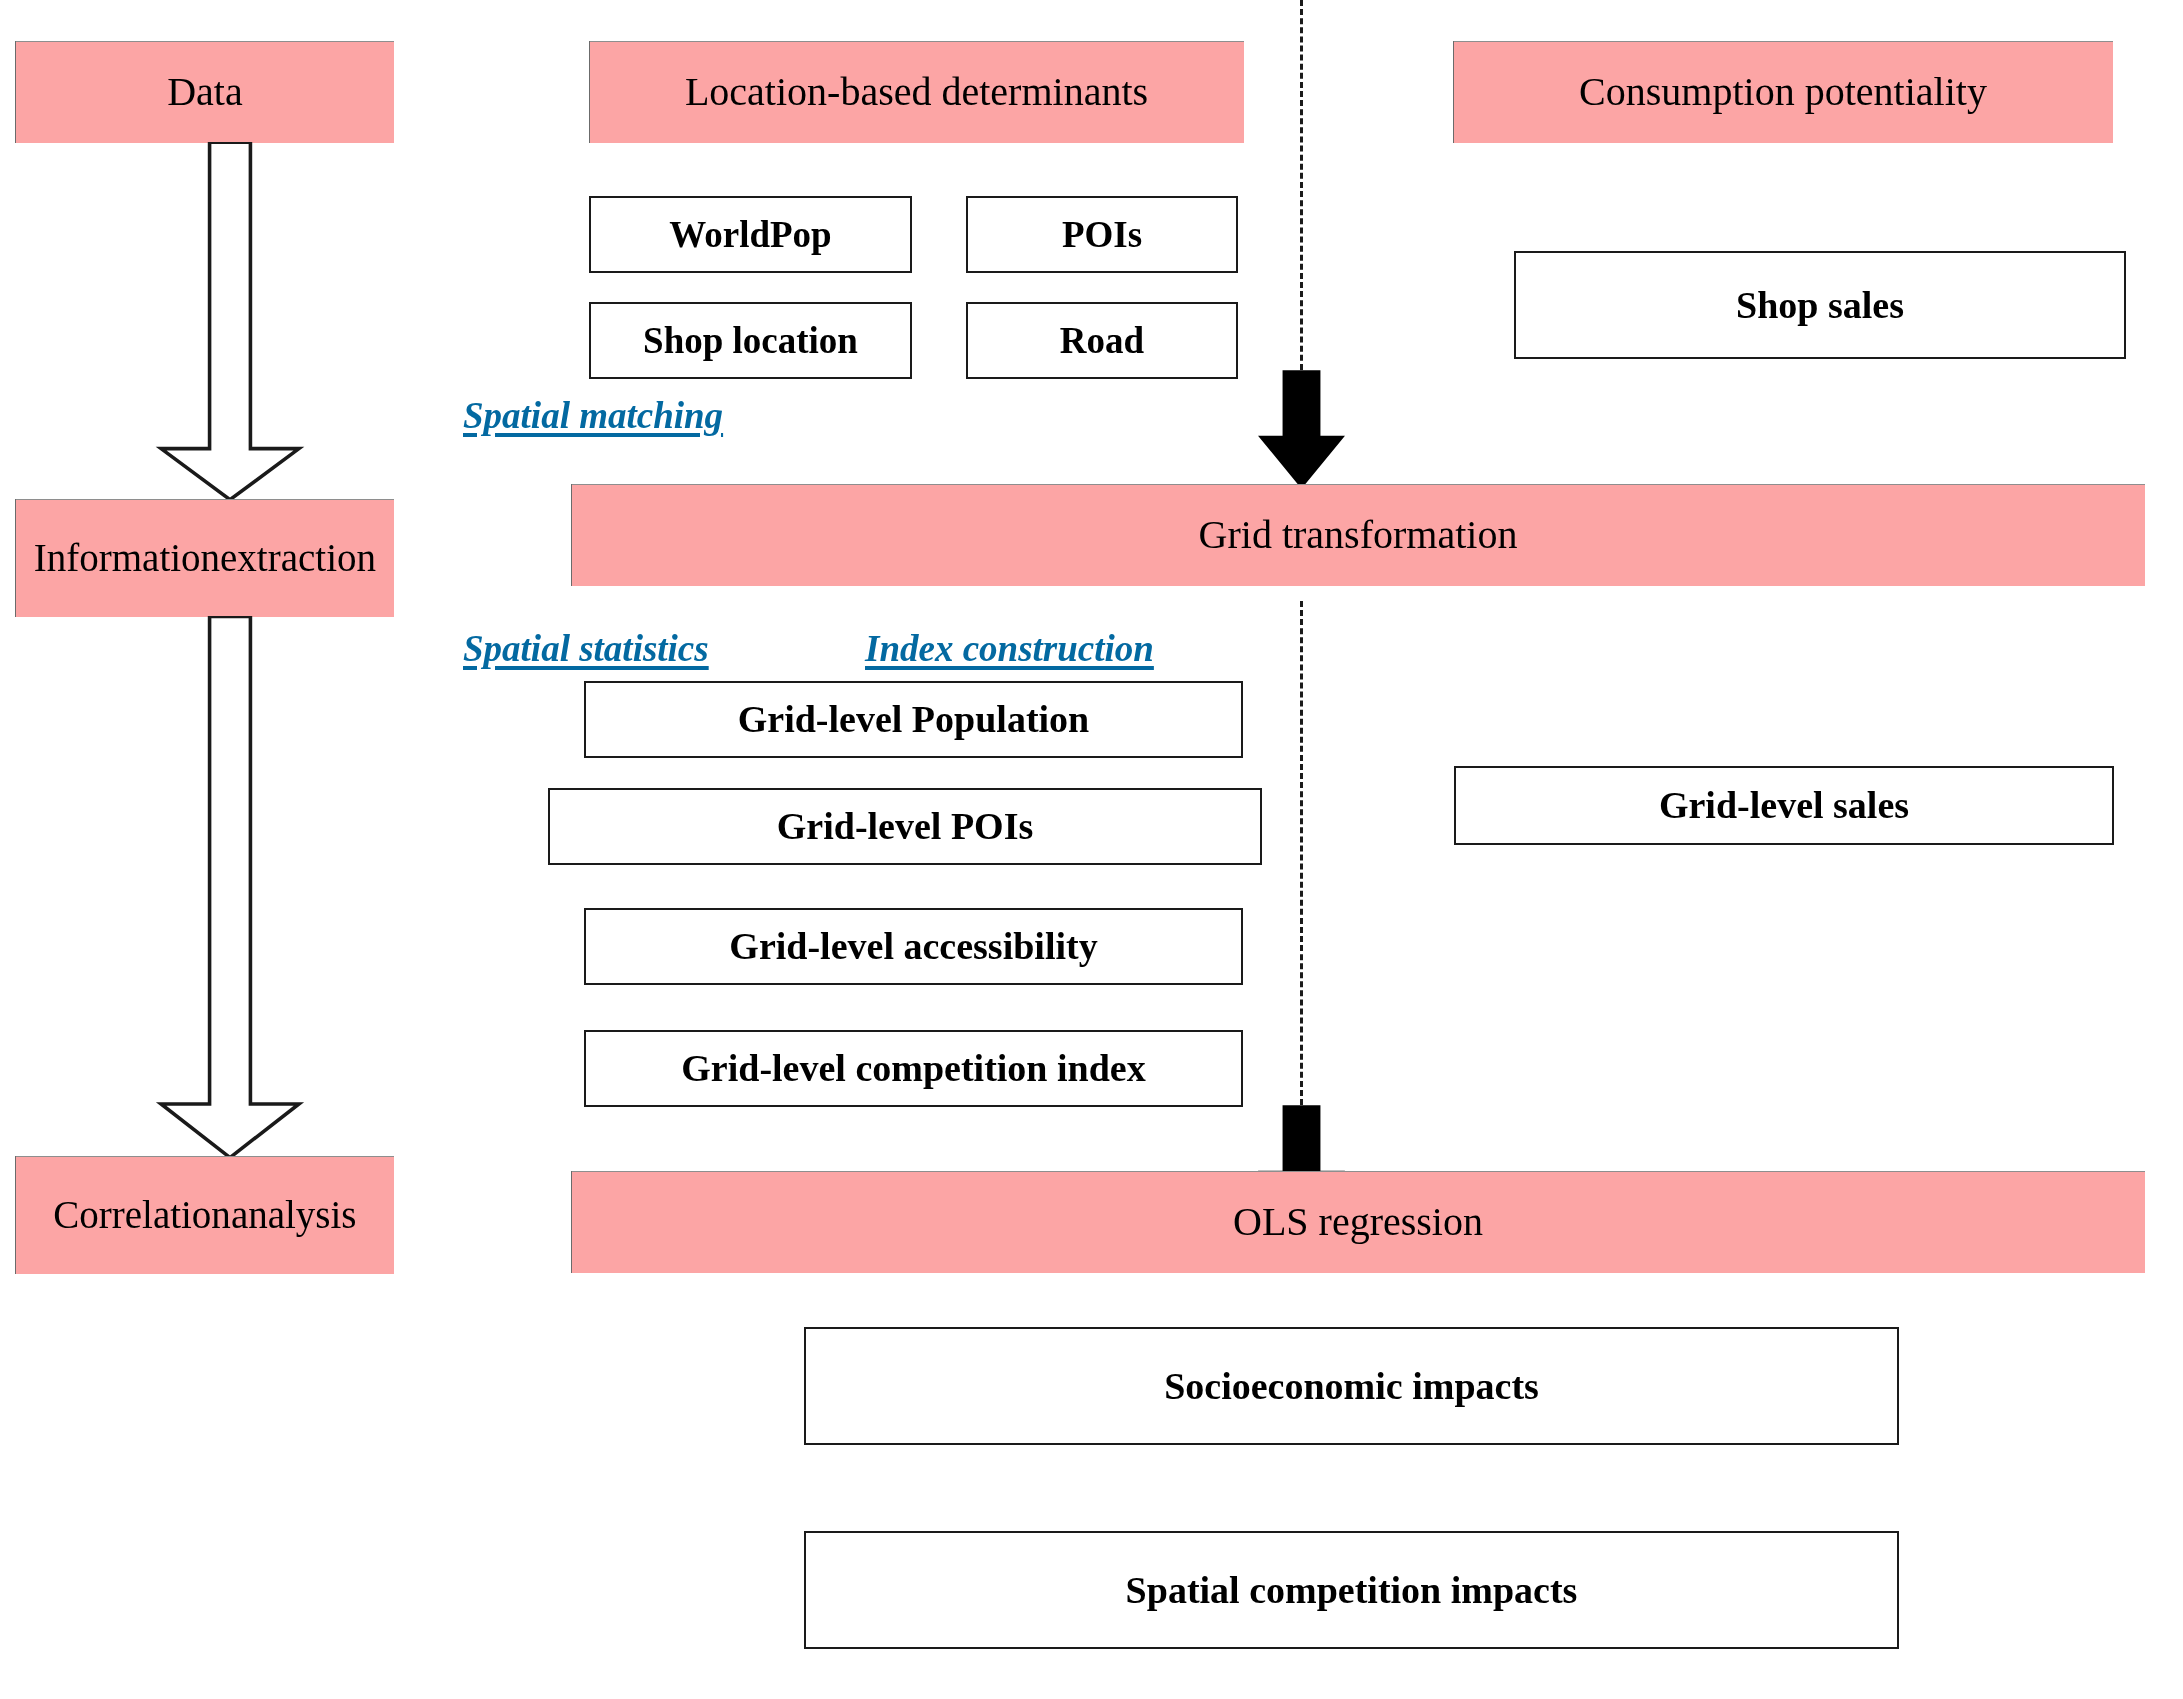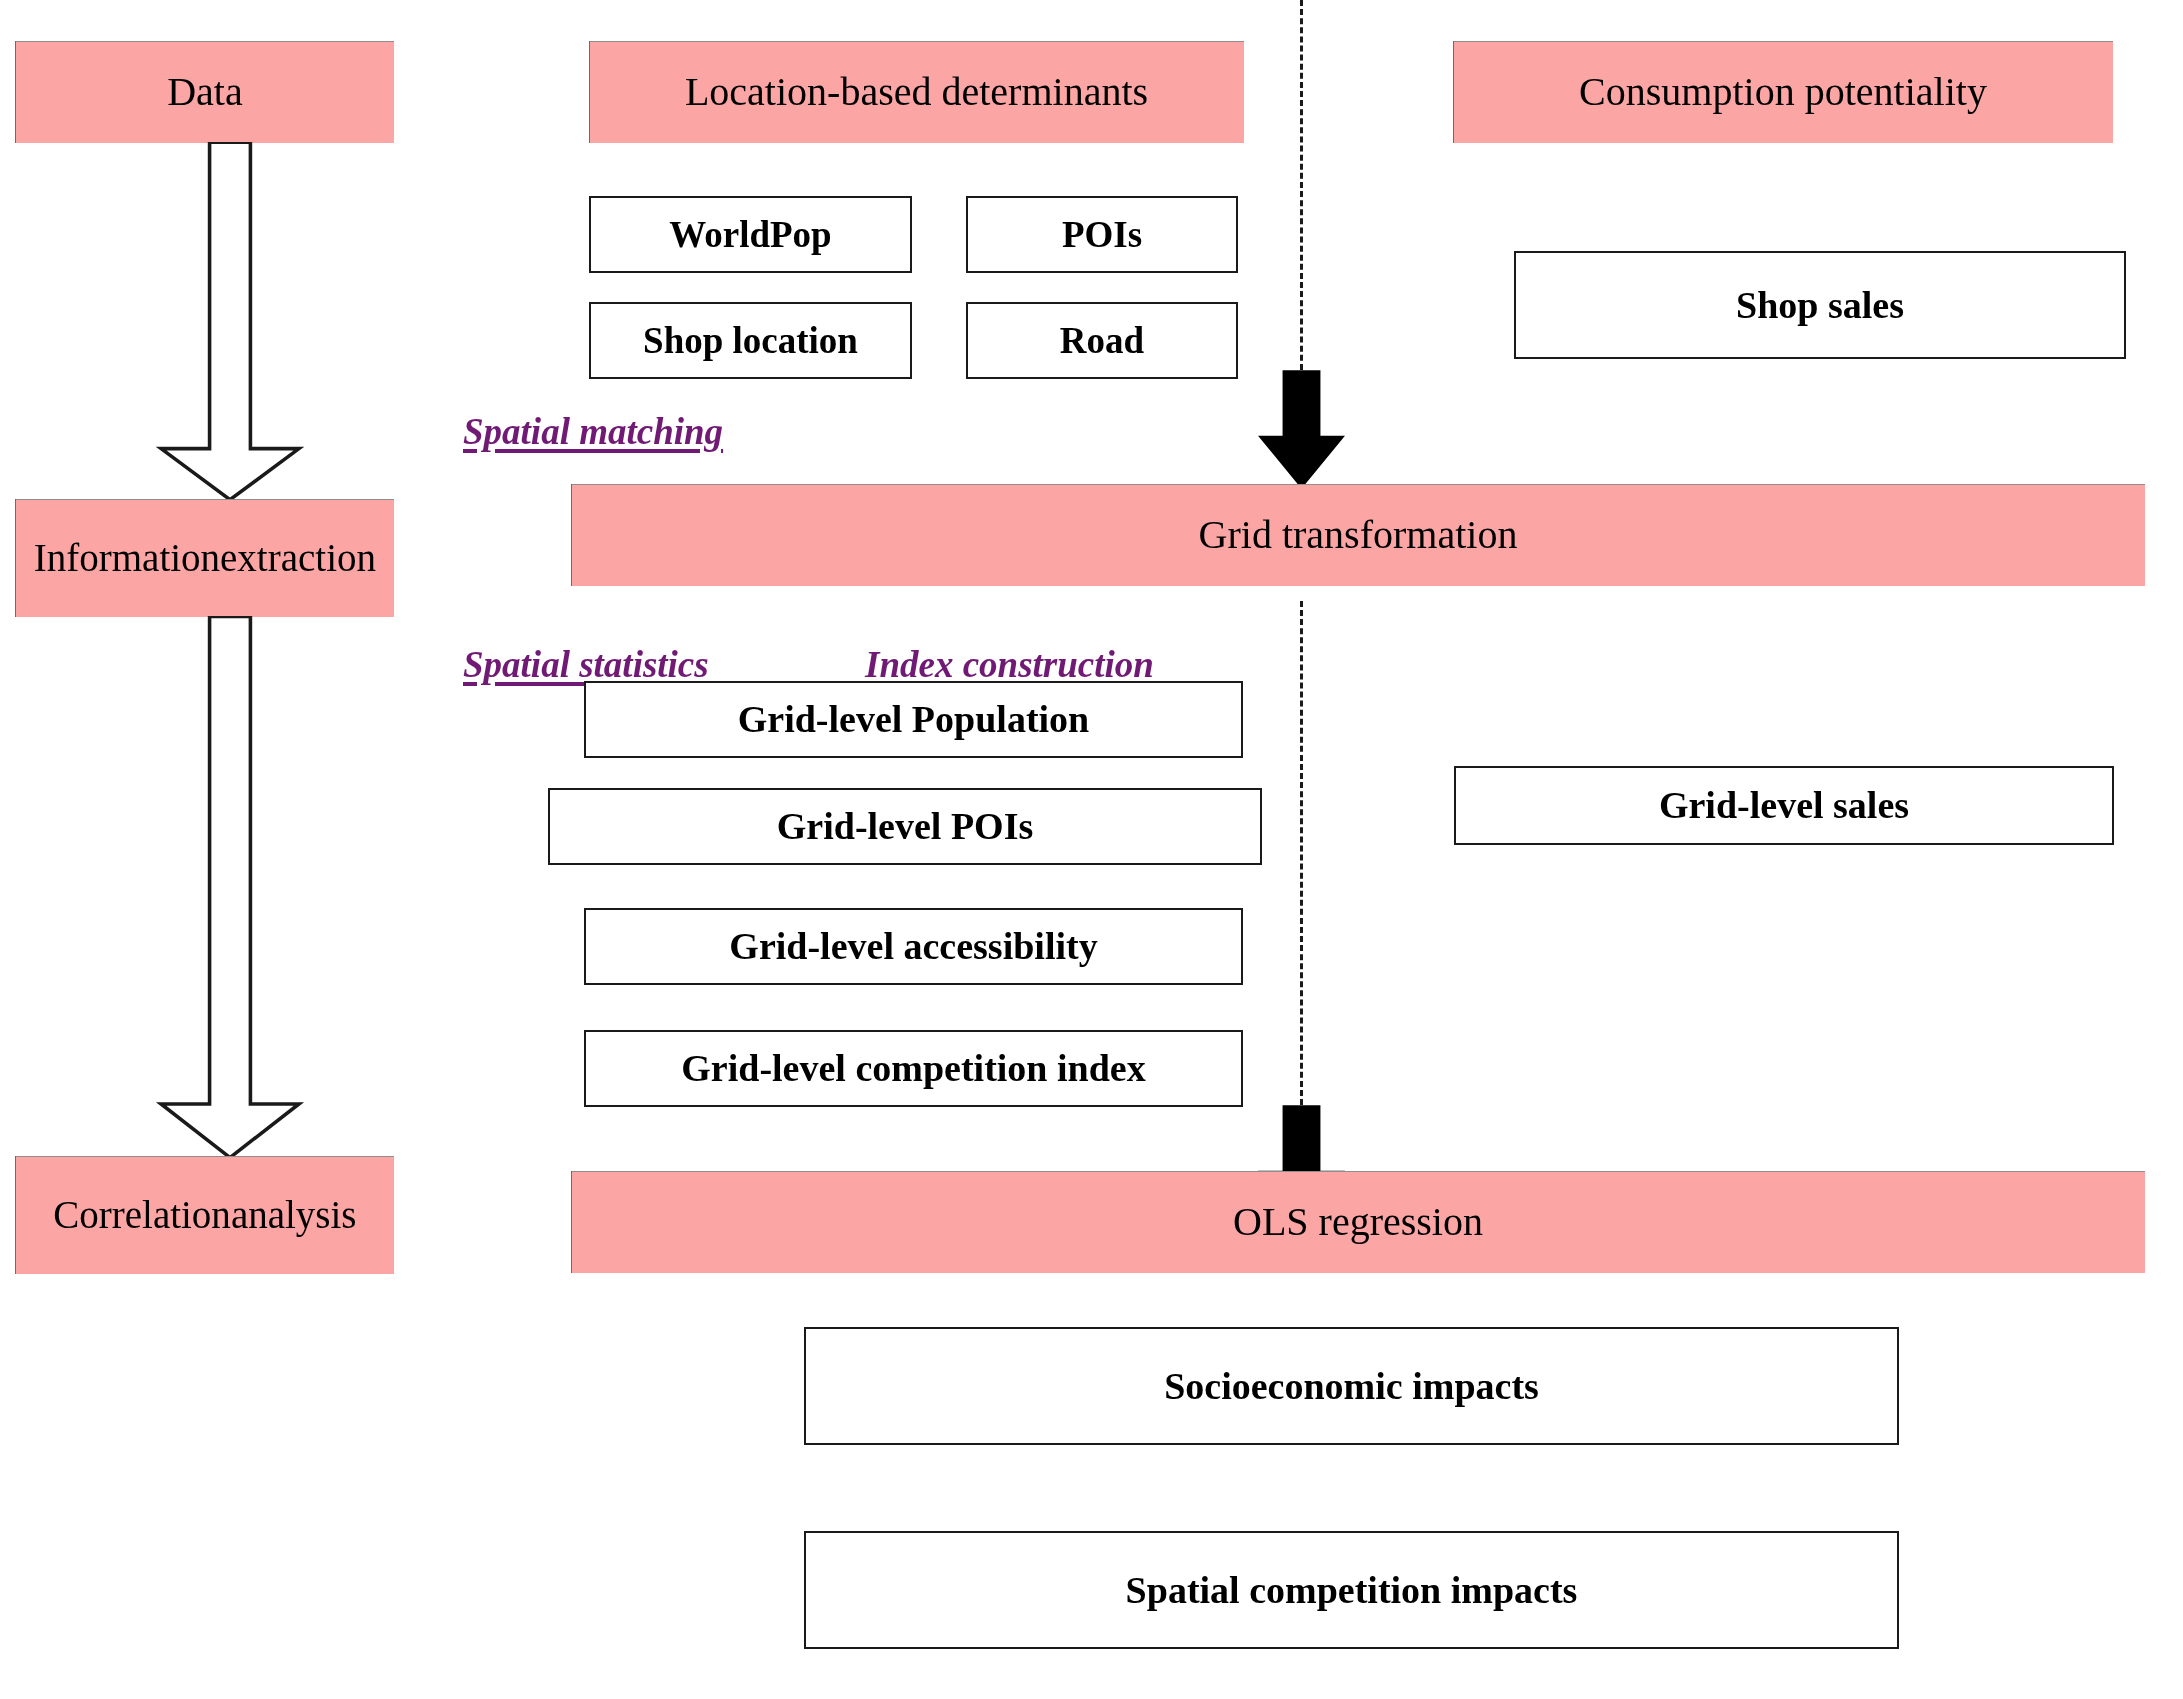--- a/index.html
+++ b/index.html
@@ -46,26 +46,25 @@
     font-size: 37px;
   }
   .white-box.wide { font-size: 38px; }
 
   
   .annot {
     position: absolute;
     font-weight: bold;
     font-style: italic;
     font-size: 37px;
-    color: #701a75;
+    color: #0369a1;
     text-decoration: underline;
     text-decoration-thickness: 3.6px;
     text-underline-offset: 4.6px;
     white-space: nowrap;
-    margin-top: 16px;
   }
 
   
   .hollow-arrow { position: absolute; }
   .solid-arrow  { position: absolute; }
   .dashed-line {
     position: absolute;
     border-left: 3.6px dashed #1a1a1a;
   }
 </style>

